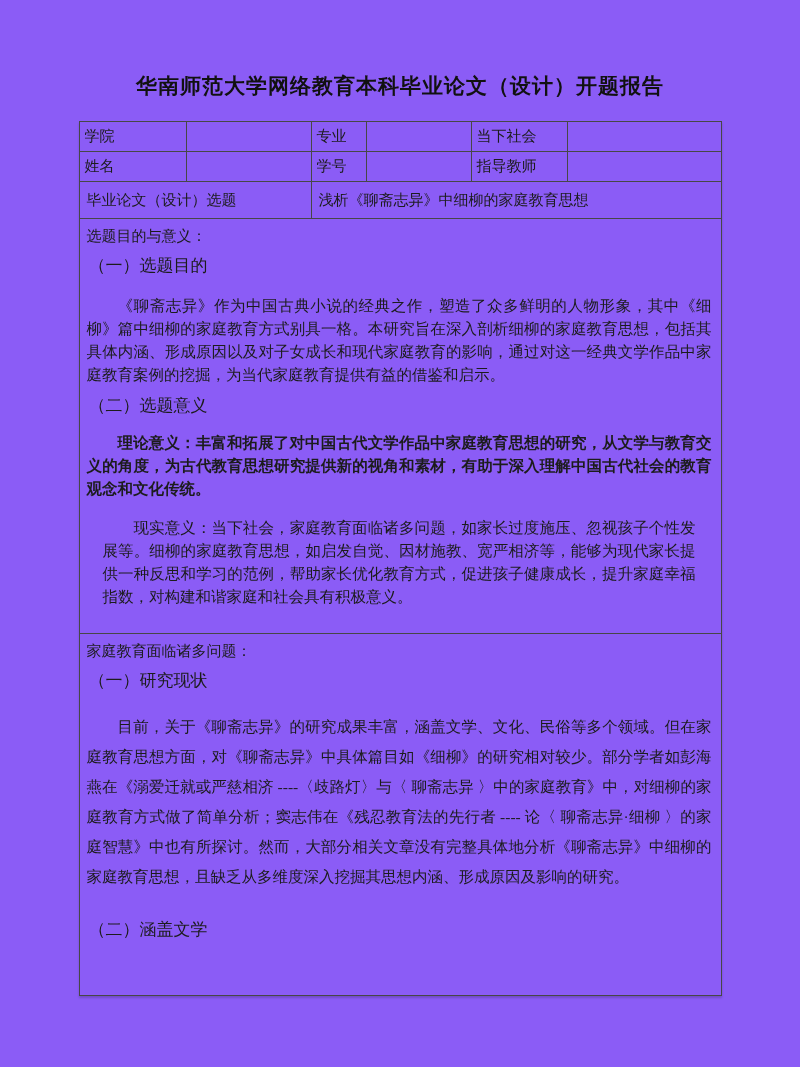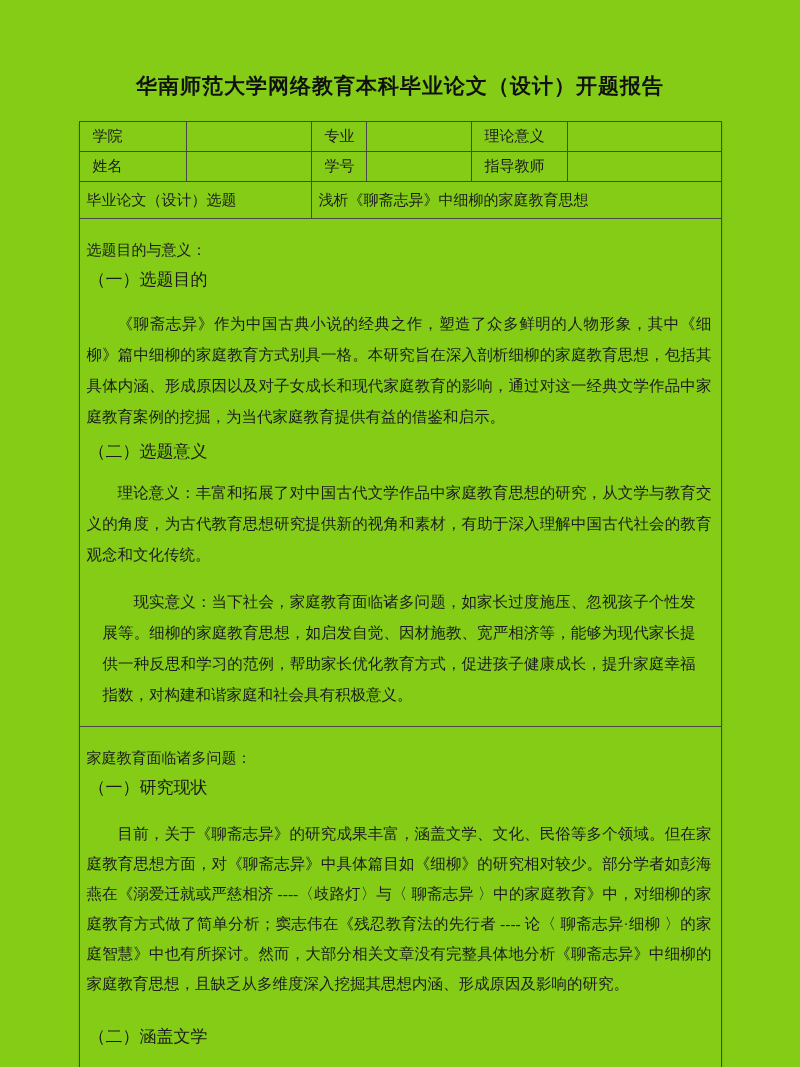--- a/index.html
+++ b/index.html
@@ -1,20 +1,20 @@
 <!DOCTYPE html>
 <html><head>
 <meta charset="utf-8">
 <style>
   html, body { margin: 0; padding: 0; background: #ffffff; }
   .page {
     position: relative;
     width: 800px;
     height: 1067px;
-    background: #84cc16;
+    background: #8b5cf6;
     font-family: "Liberation Serif", "DejaVu Serif", serif;
     color: #1c1c1c;
     overflow: hidden;
   }
   .doc-title {
     margin: 0;
     padding-top: 72px;
     text-align: center;
     font-size: 21px;
     font-weight: bold;
@@ -26,38 +26,38 @@
     table-layout: fixed;
     width: 642px;
     margin: 21px auto 0 auto;
     box-shadow: 0 2px 2px rgba(0,0,0,0.18);
   }
   table.report-table td {
     border: 1px solid #474747;
     font-size: 15px;
     overflow: hidden;
   }
-  tr.meta-row td { height: 29px; padding: 0 2px 0 13px; vertical-align: middle; }
+  tr.meta-row td { height: 29px; padding: 0 2px 0 5px; vertical-align: middle; }
   tr.topic-row td { height: 36px; padding: 0 2px 0 7px; vertical-align: middle; }
   td.big-cell {
     vertical-align: top;
-    padding: 19px 9px 0 7px;
+    padding: 5px 9px 0 7px;
   }
   td.big-cell-1 { height: 409px; }
   td.big-cell-2 { height: 356px; }
   .sec-header { font-size: 15px; margin: 3px 0 0 0; }
   .sub-title  { font-size: 17px; margin: 8px 0 0 2px; }
   .para {
     font-size: 15.5px;
-    line-height: 31px;
+    line-height: 23px;
     text-indent: 2em;
     text-align: justify;
     margin: 17px 0 0 0;
   }
-  .para.tight { margin: 14px 0 0 0; }
+  .para.tight { margin: 14px 0 0 0; font-weight: bold; }
   .para.no-gap { margin: 16px; }
   .para.loose {
     line-height: 30px;
     margin: 20px 0 0 0;
   }
   .review-sub { margin-top: 26px; }
 </style>
 </head>
 <body>
 
@@ -74,21 +74,21 @@
       <col style="width:96px">
       <col style="width:154px">
     </colgroup>
 
     <tbody>
         <tr class="meta-row">
       <td>学院</td>
       <td></td>
       <td>专业</td>
       <td></td>
-      <td>理论意义</td>
+      <td>当下社会</td>
       <td></td>
     </tr>
 
     <tr class="meta-row">
       <td>姓名</td>
       <td></td>
       <td>学号</td>
       <td></td>
       <td>指导教师</td>
       <td></td>

